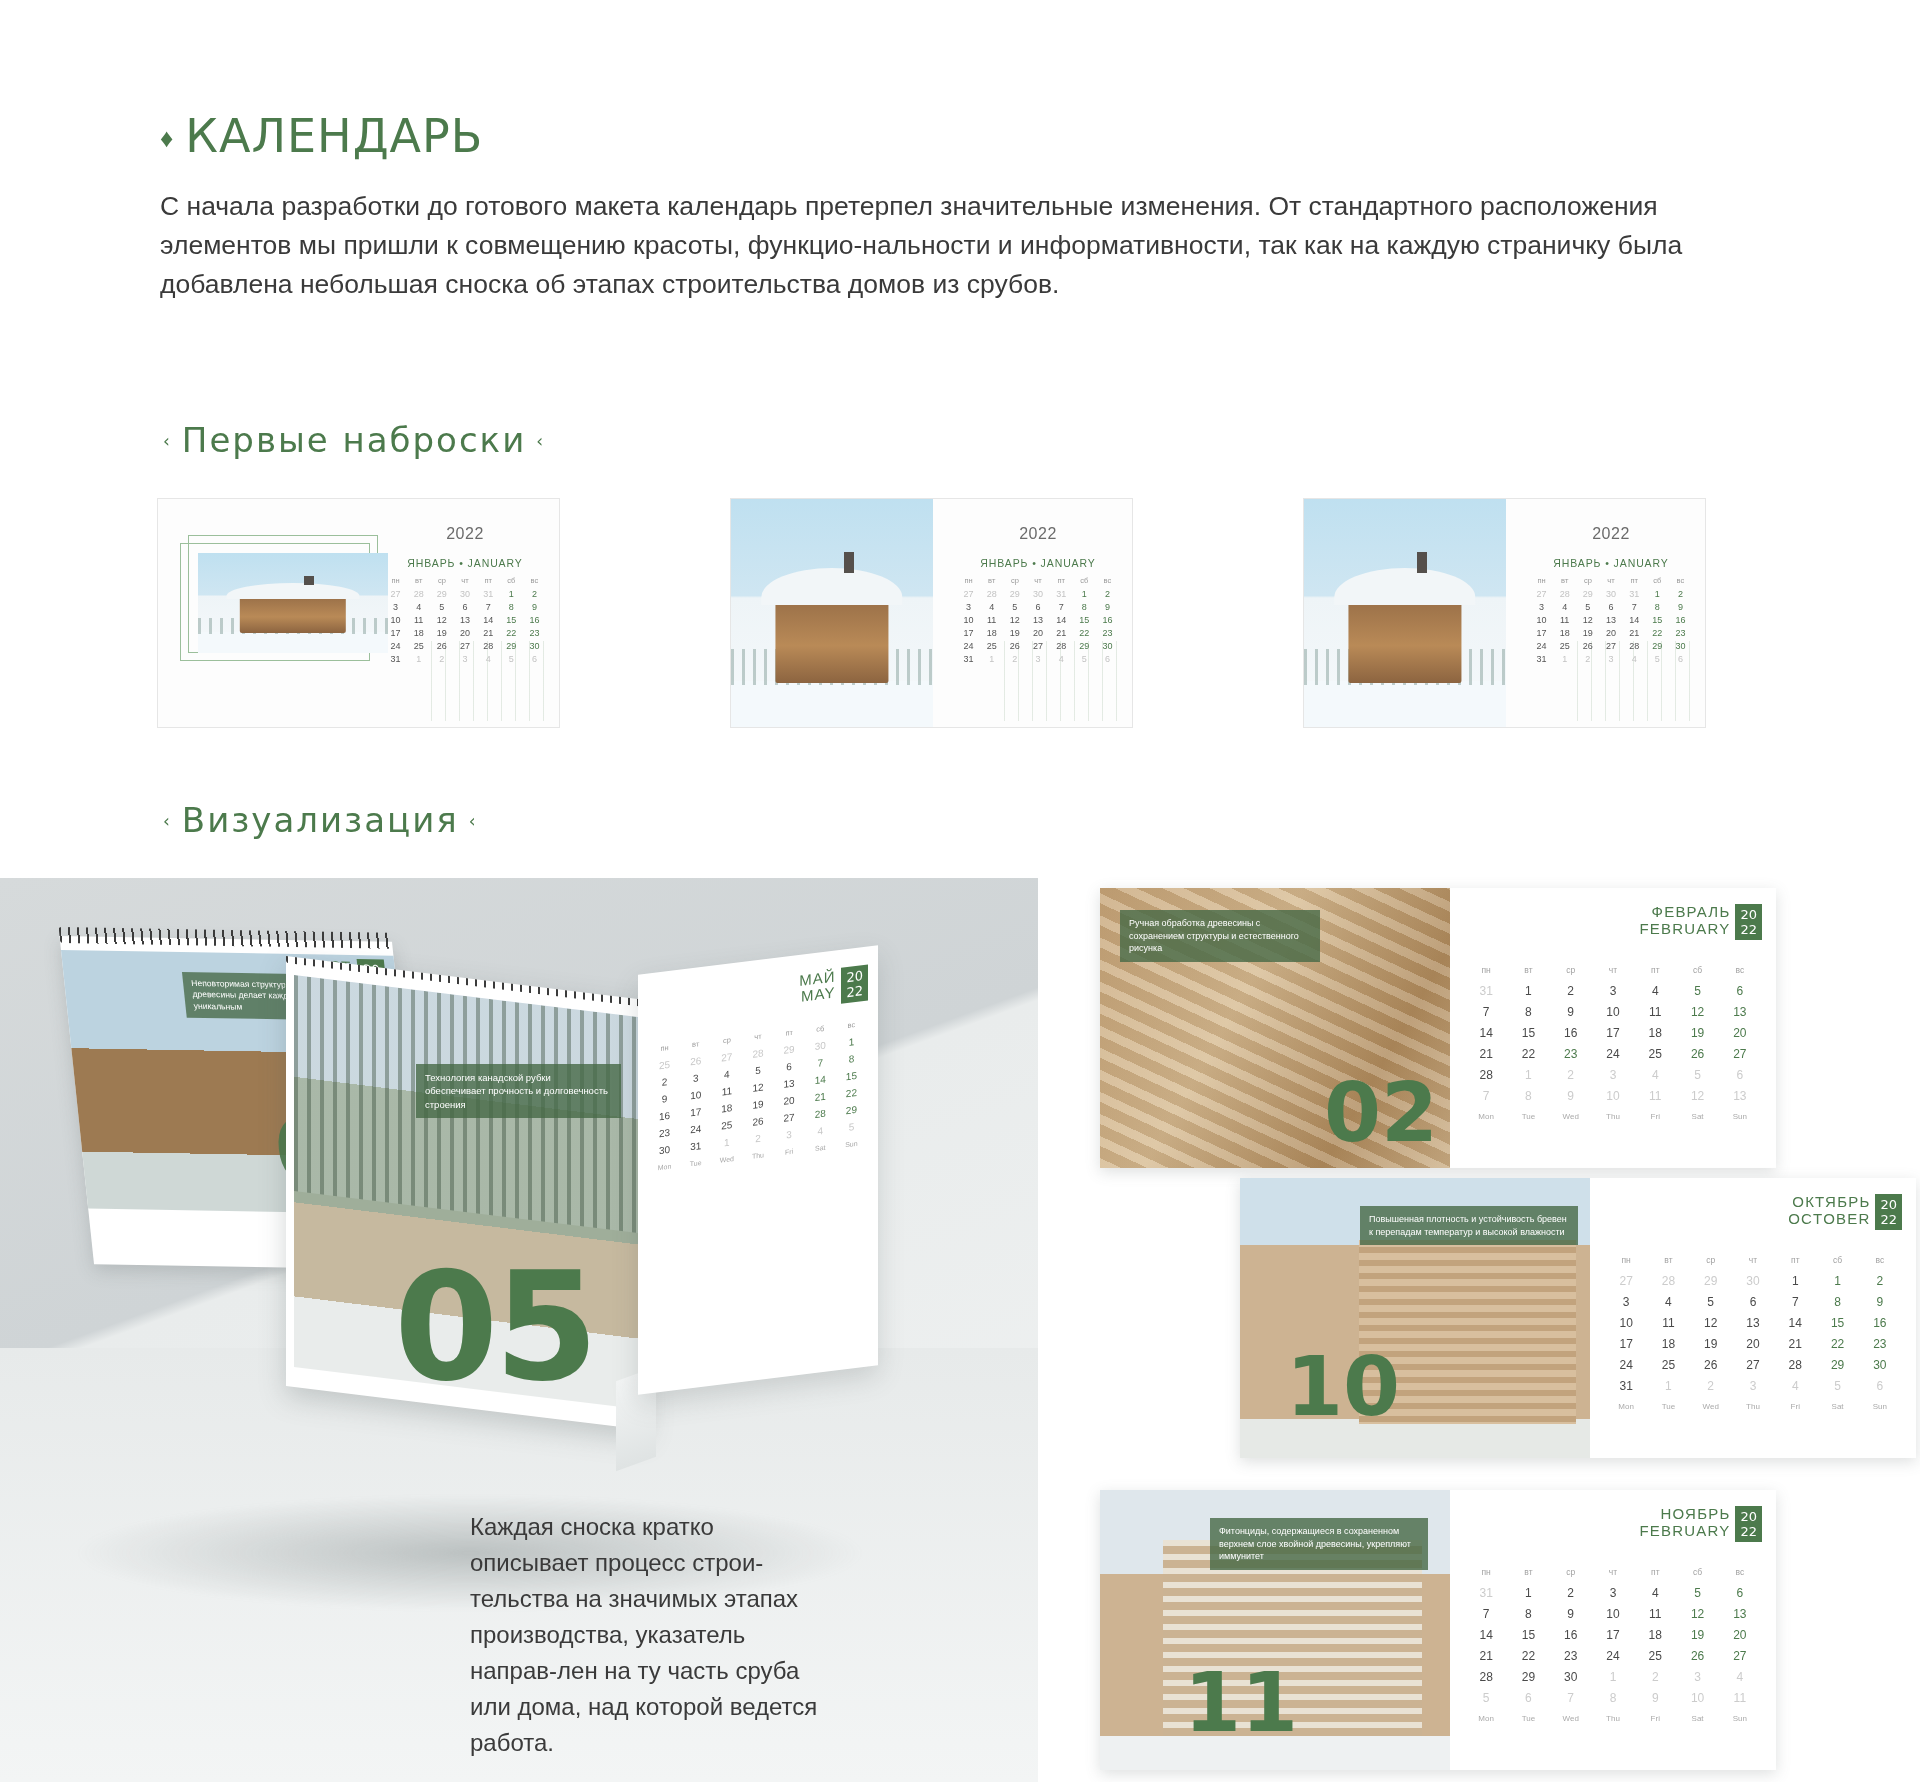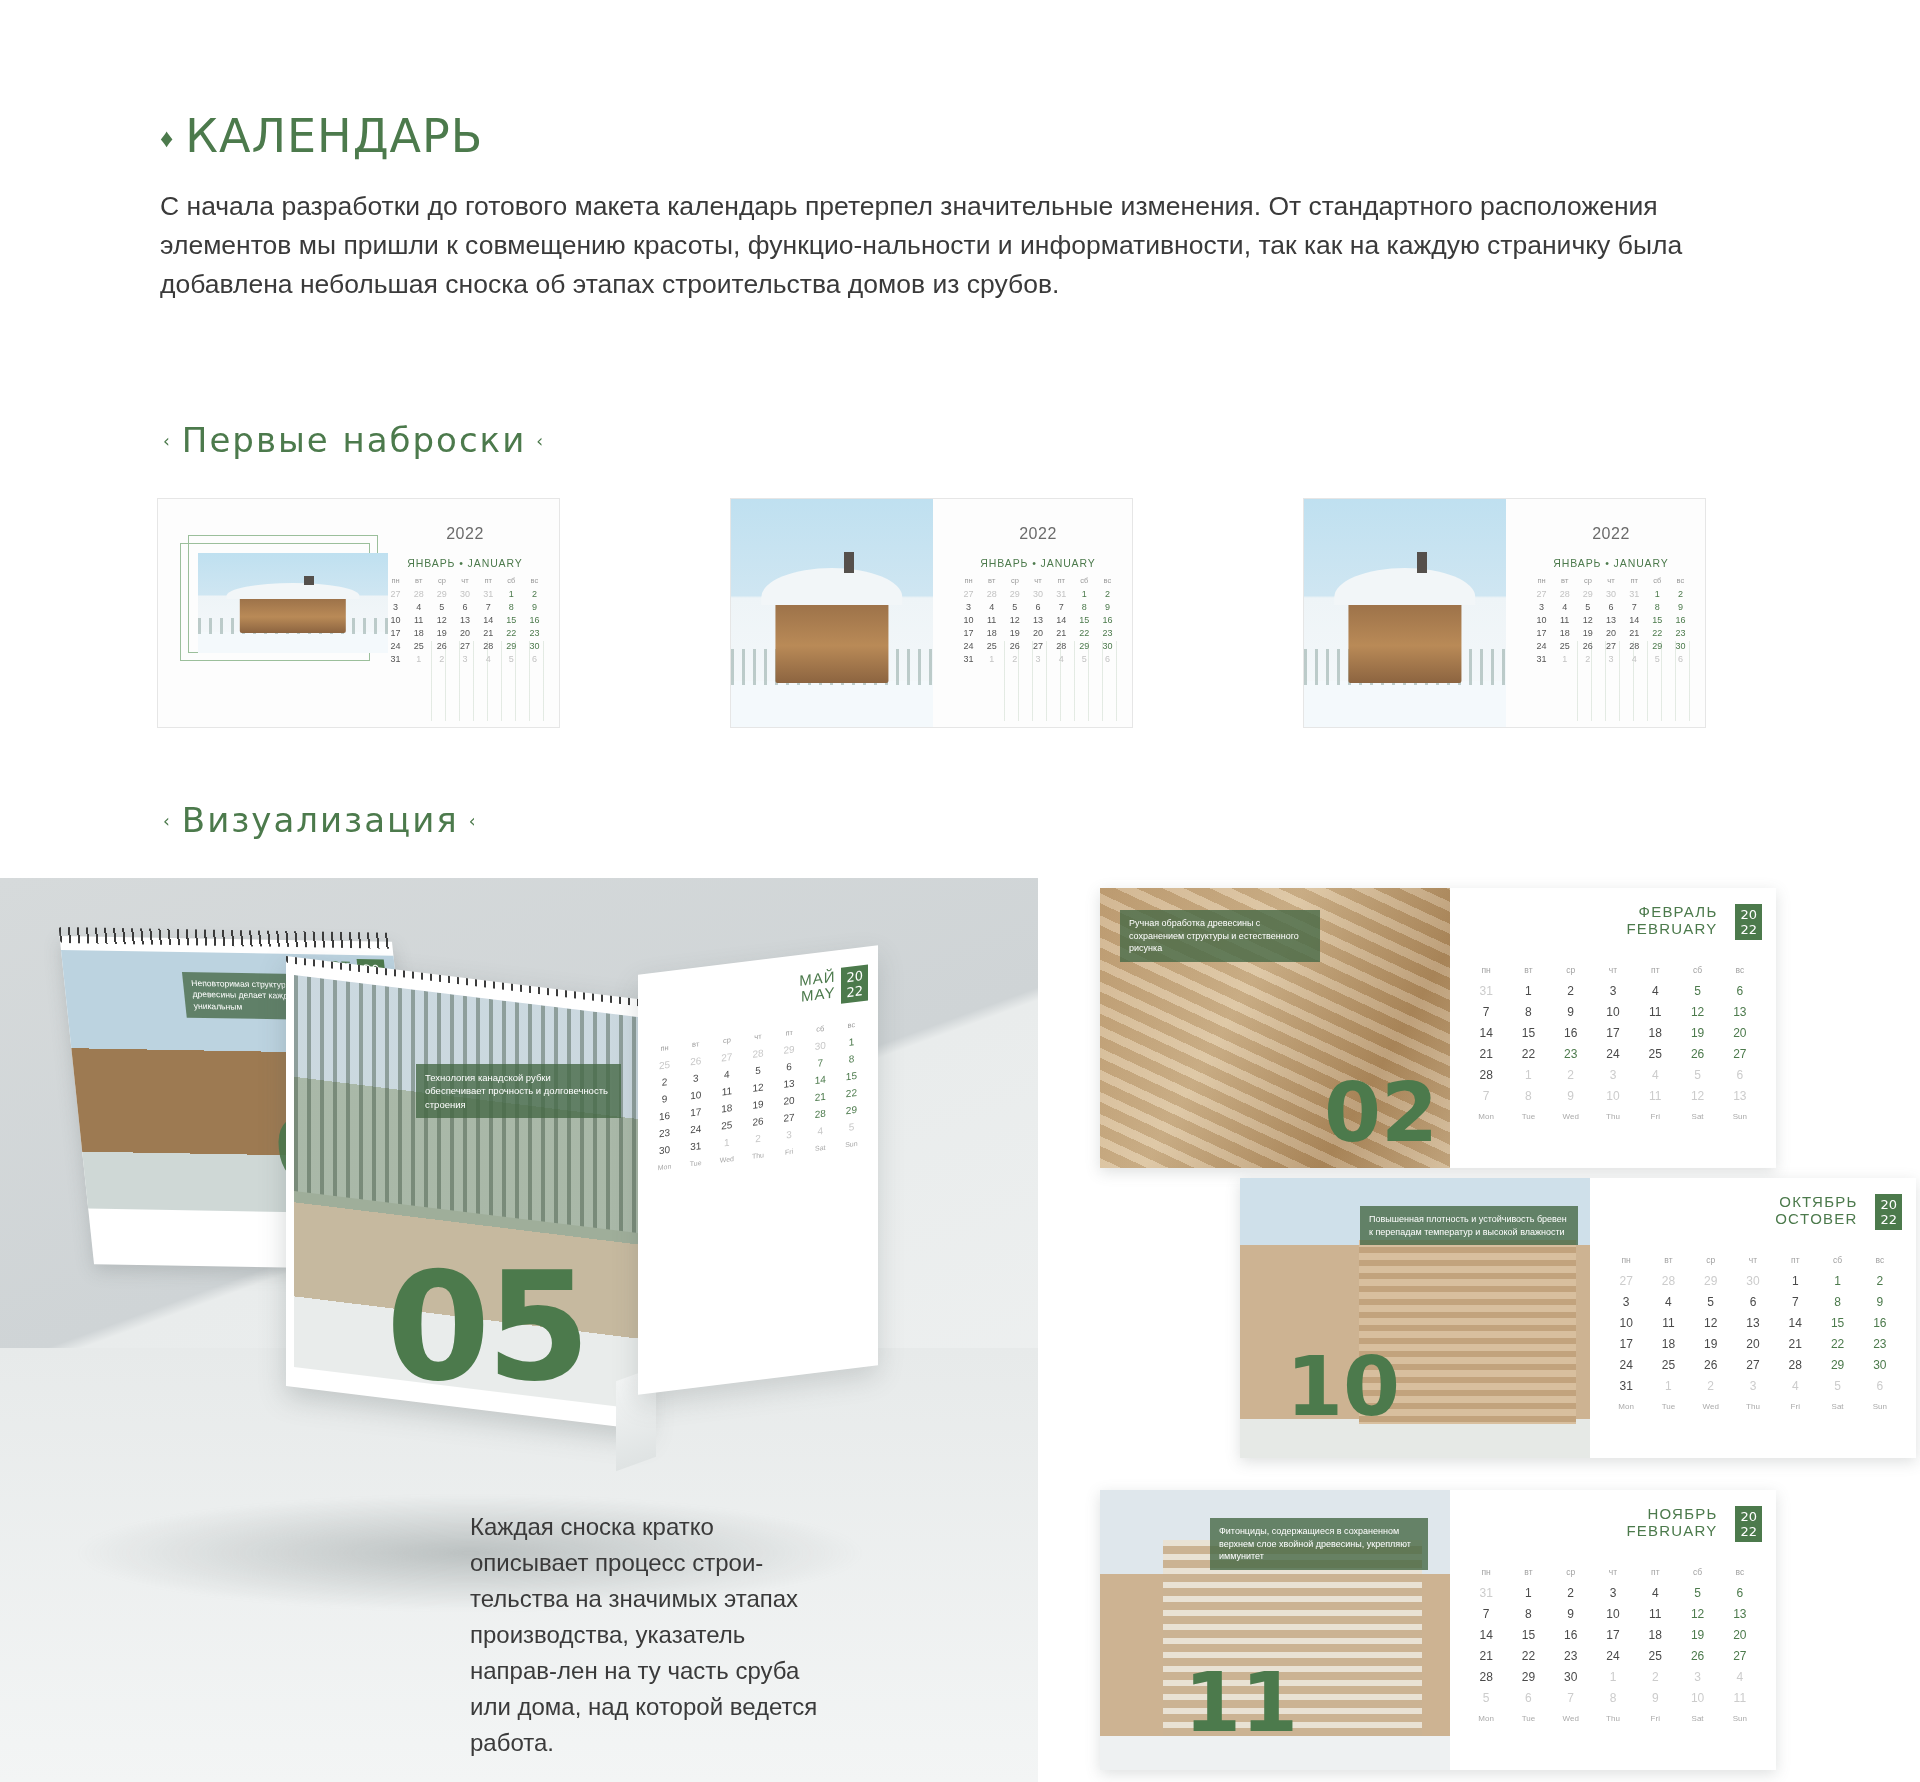--- a/index.html
+++ b/index.html
@@ -164,21 +164,21 @@
   #tent-05 .photo {
     position: absolute; left: 8px; top: 18px; right: 8px; height: 392px;
     background: linear-gradient(#ccd9e4 0 26%, #9fae9a 26% 58%, #c6b99f 58% 82%, #e9eceb 82% 100%);
     overflow: hidden;
   }
   #tent-05 .trees {
     position: absolute; left: 0; right: 0; top: 0; height: 55%;
     background: repeating-linear-gradient(90deg, rgba(90,110,95,.55) 0 4px, rgba(200,215,210,.25) 4px 13px);
   }
   #tent-05 .bignum {
-    position: absolute; left: 100px; bottom: 34px; font-size: 150px; color: #4c7a4c;
+    position: absolute; left: 108px; bottom: 34px; font-size: 150px; color: #4c7a4c;
     font-weight: 700; font-family: "DejaVu Sans", sans-serif; letter-spacing: -4px;
   }
   #tent-05 .note {
     position: absolute; left: 130px; top: 86px; width: 205px; padding: 7px 9px;
     background: rgba(70,105,70,.8); color: #fff; font-size: 9.5px; line-height: 1.4;
   }
   #tent-05 .rightpanel {
     position: absolute; left: 352px; top: -18px; width: 240px; height: 420px;
     background: #fff; box-shadow: 0 10px 26px rgba(80,90,90,.2);
     transform: skewY(-7deg); overflow: hidden;
@@ -246,21 +246,21 @@
   #hcal-11 .bignum { left: 84px; bottom: 20px; }
   .hcal .note {
     position: absolute; z-index: 4; background: rgba(70,105,70,.8); color: #fff;
     font-size: 9px; line-height: 1.4; padding: 7px 9px; width: 200px;
   }
   #hcal-02 .note { left: 20px; top: 22px; }
   #hcal-10 .note { left: 120px; top: 28px; width: 218px; }
   #hcal-11 .note { left: 110px; top: 28px; width: 218px; }
 
   .hcal .hcalside { position: absolute; right: 0; top: 0; bottom: 0; width: 326px; background: #fff; }
-  .hcal .hhead { position: absolute; right: 14px; top: 16px; display: flex; gap: 18px; align-items: flex-start; }
+  .hcal .hhead { position: absolute; right: 14px; top: 16px; display: flex; gap: 5px; align-items: flex-start; }
   .hcal .hhead .mn { text-align: right; line-height: 1.1; }
   .hcal .hhead .ru { font-size: 15px; color: #4c7a4c; letter-spacing: 1.2px; }
   .hcal .hhead .en { font-size: 15px; color: #4c7a4c; letter-spacing: 1.2px; }
   .hgrid {
     position: absolute; left: 16px; right: 16px; top: 74px;
     display: grid; grid-template-columns: repeat(7, 1fr); gap: 5px 2px; text-align: center;
   }
   .hgrid span { font-size: 12px; color: #4a4a4a; line-height: 16px; }
   .hgrid .wd { font-size: 8.5px; color: #a2a2a2; }
   .hgrid .dim { color: #cccccc; }

